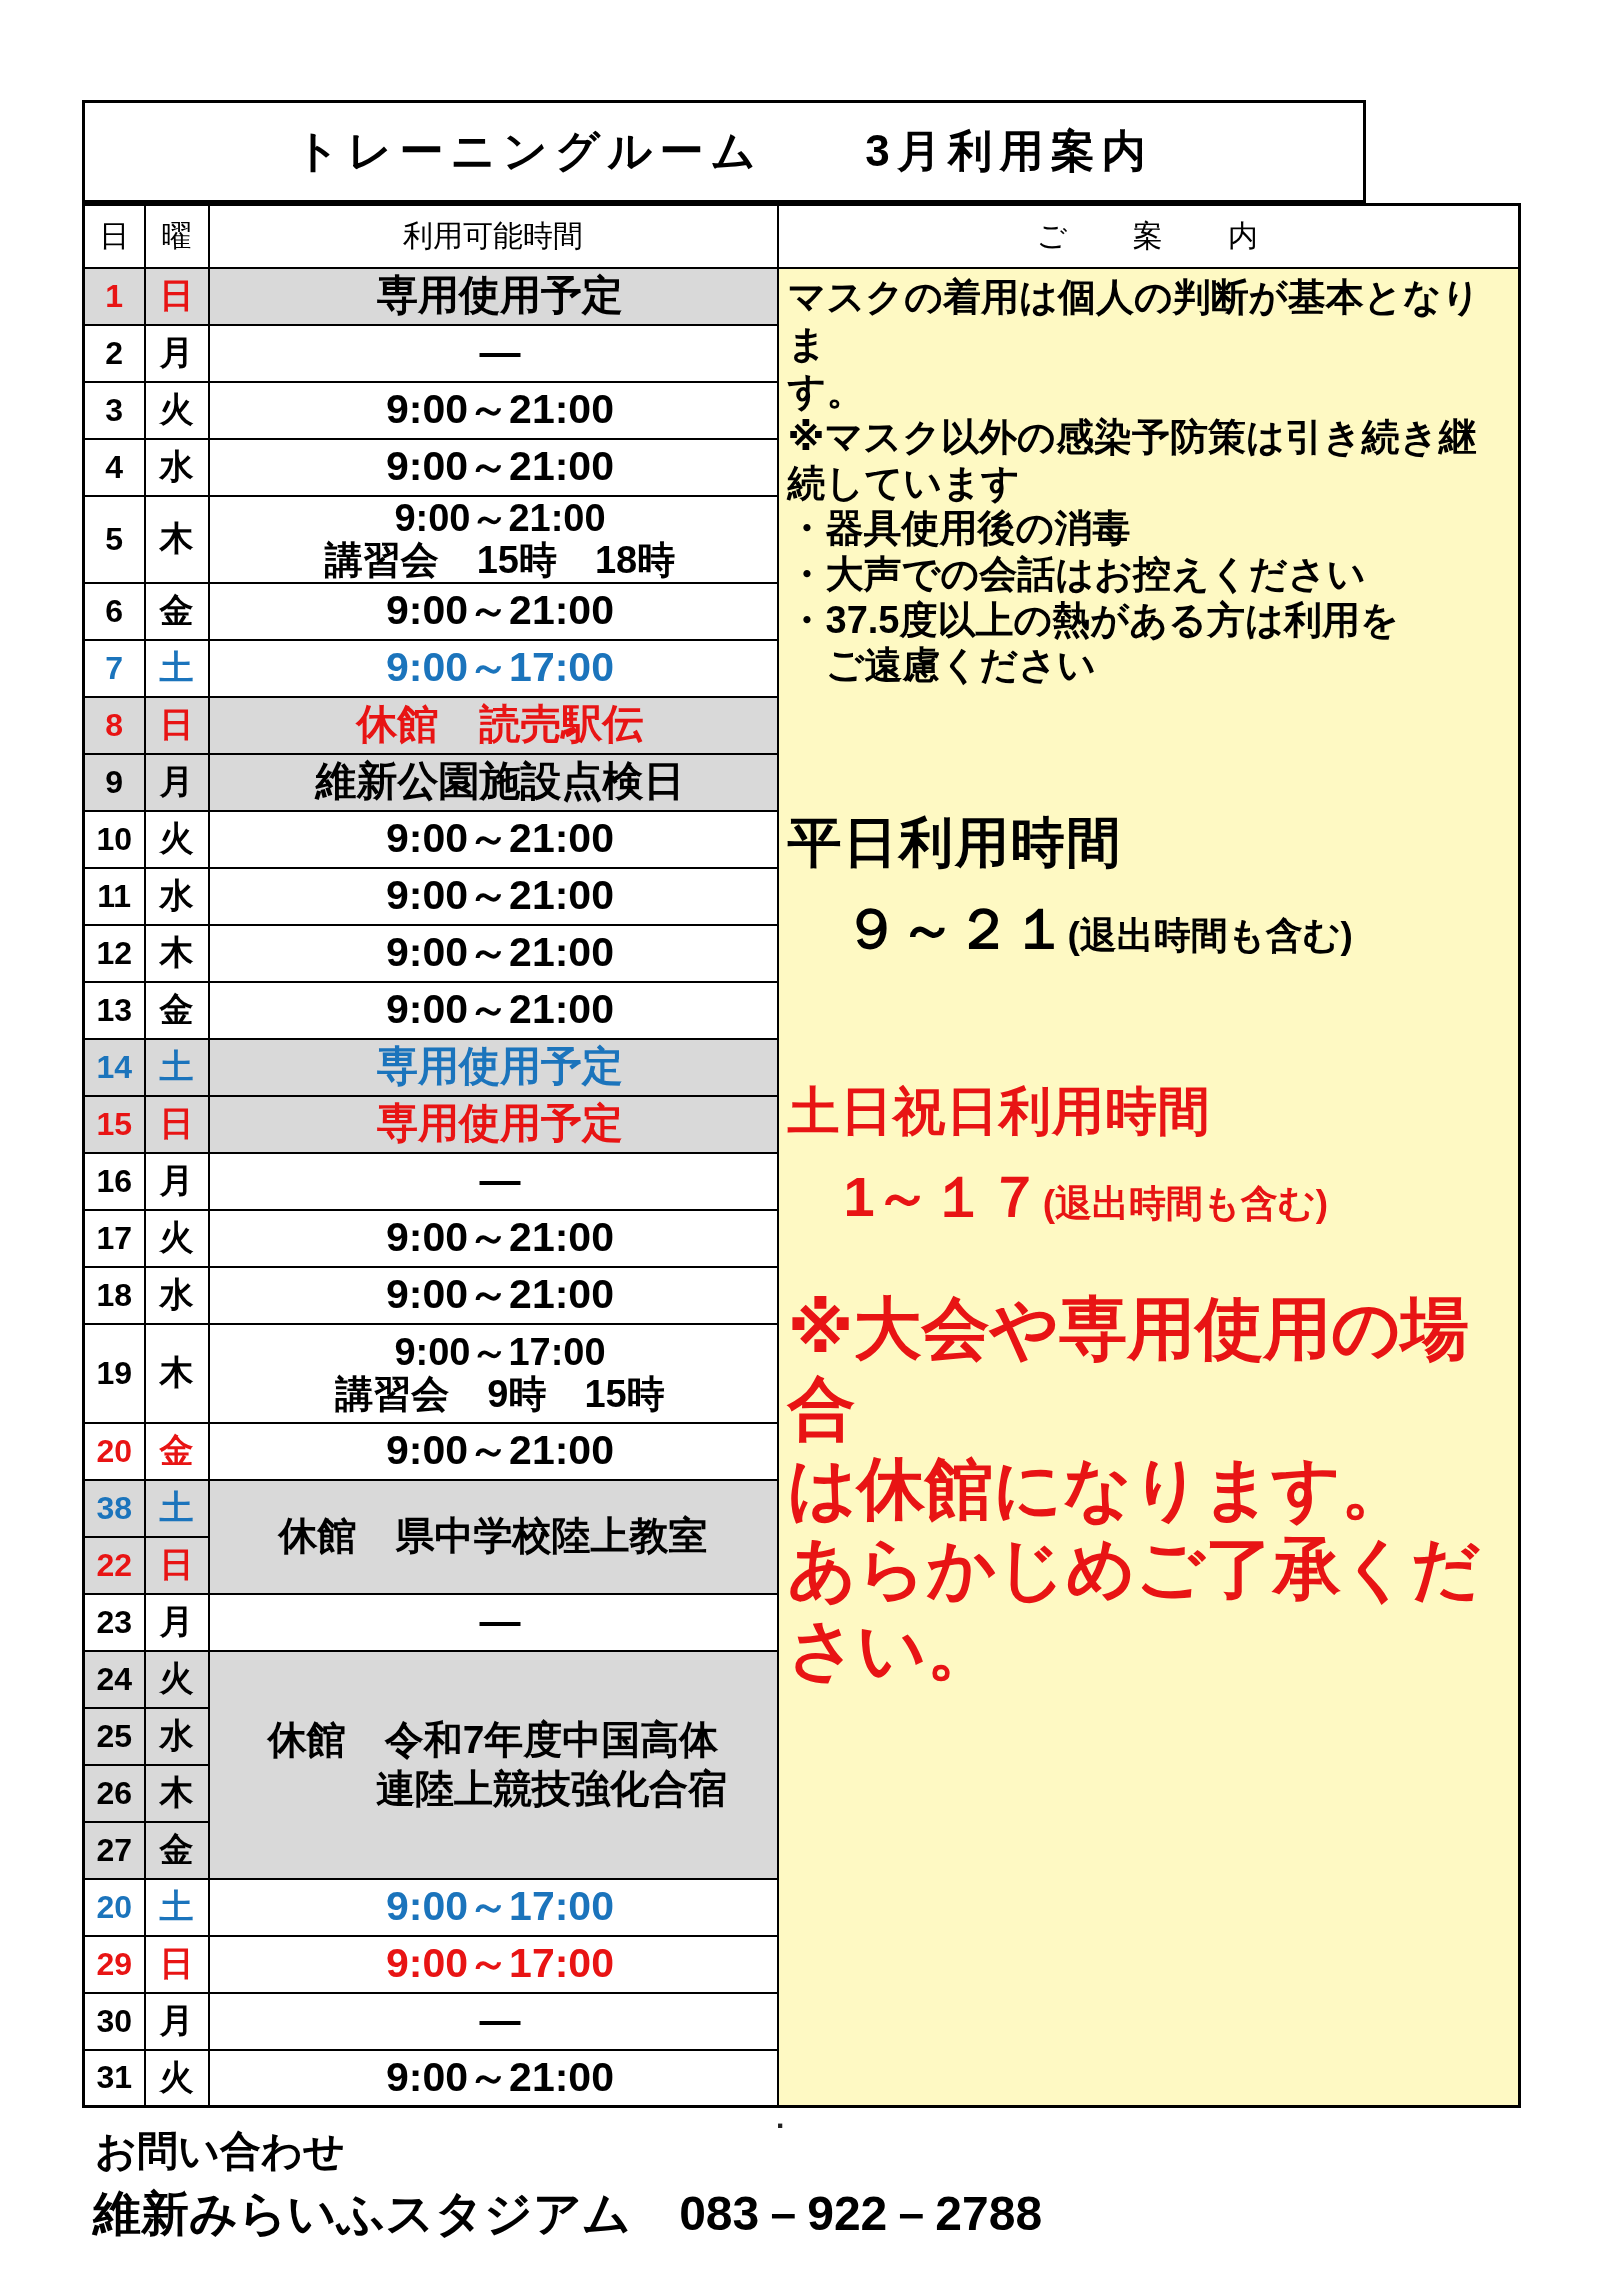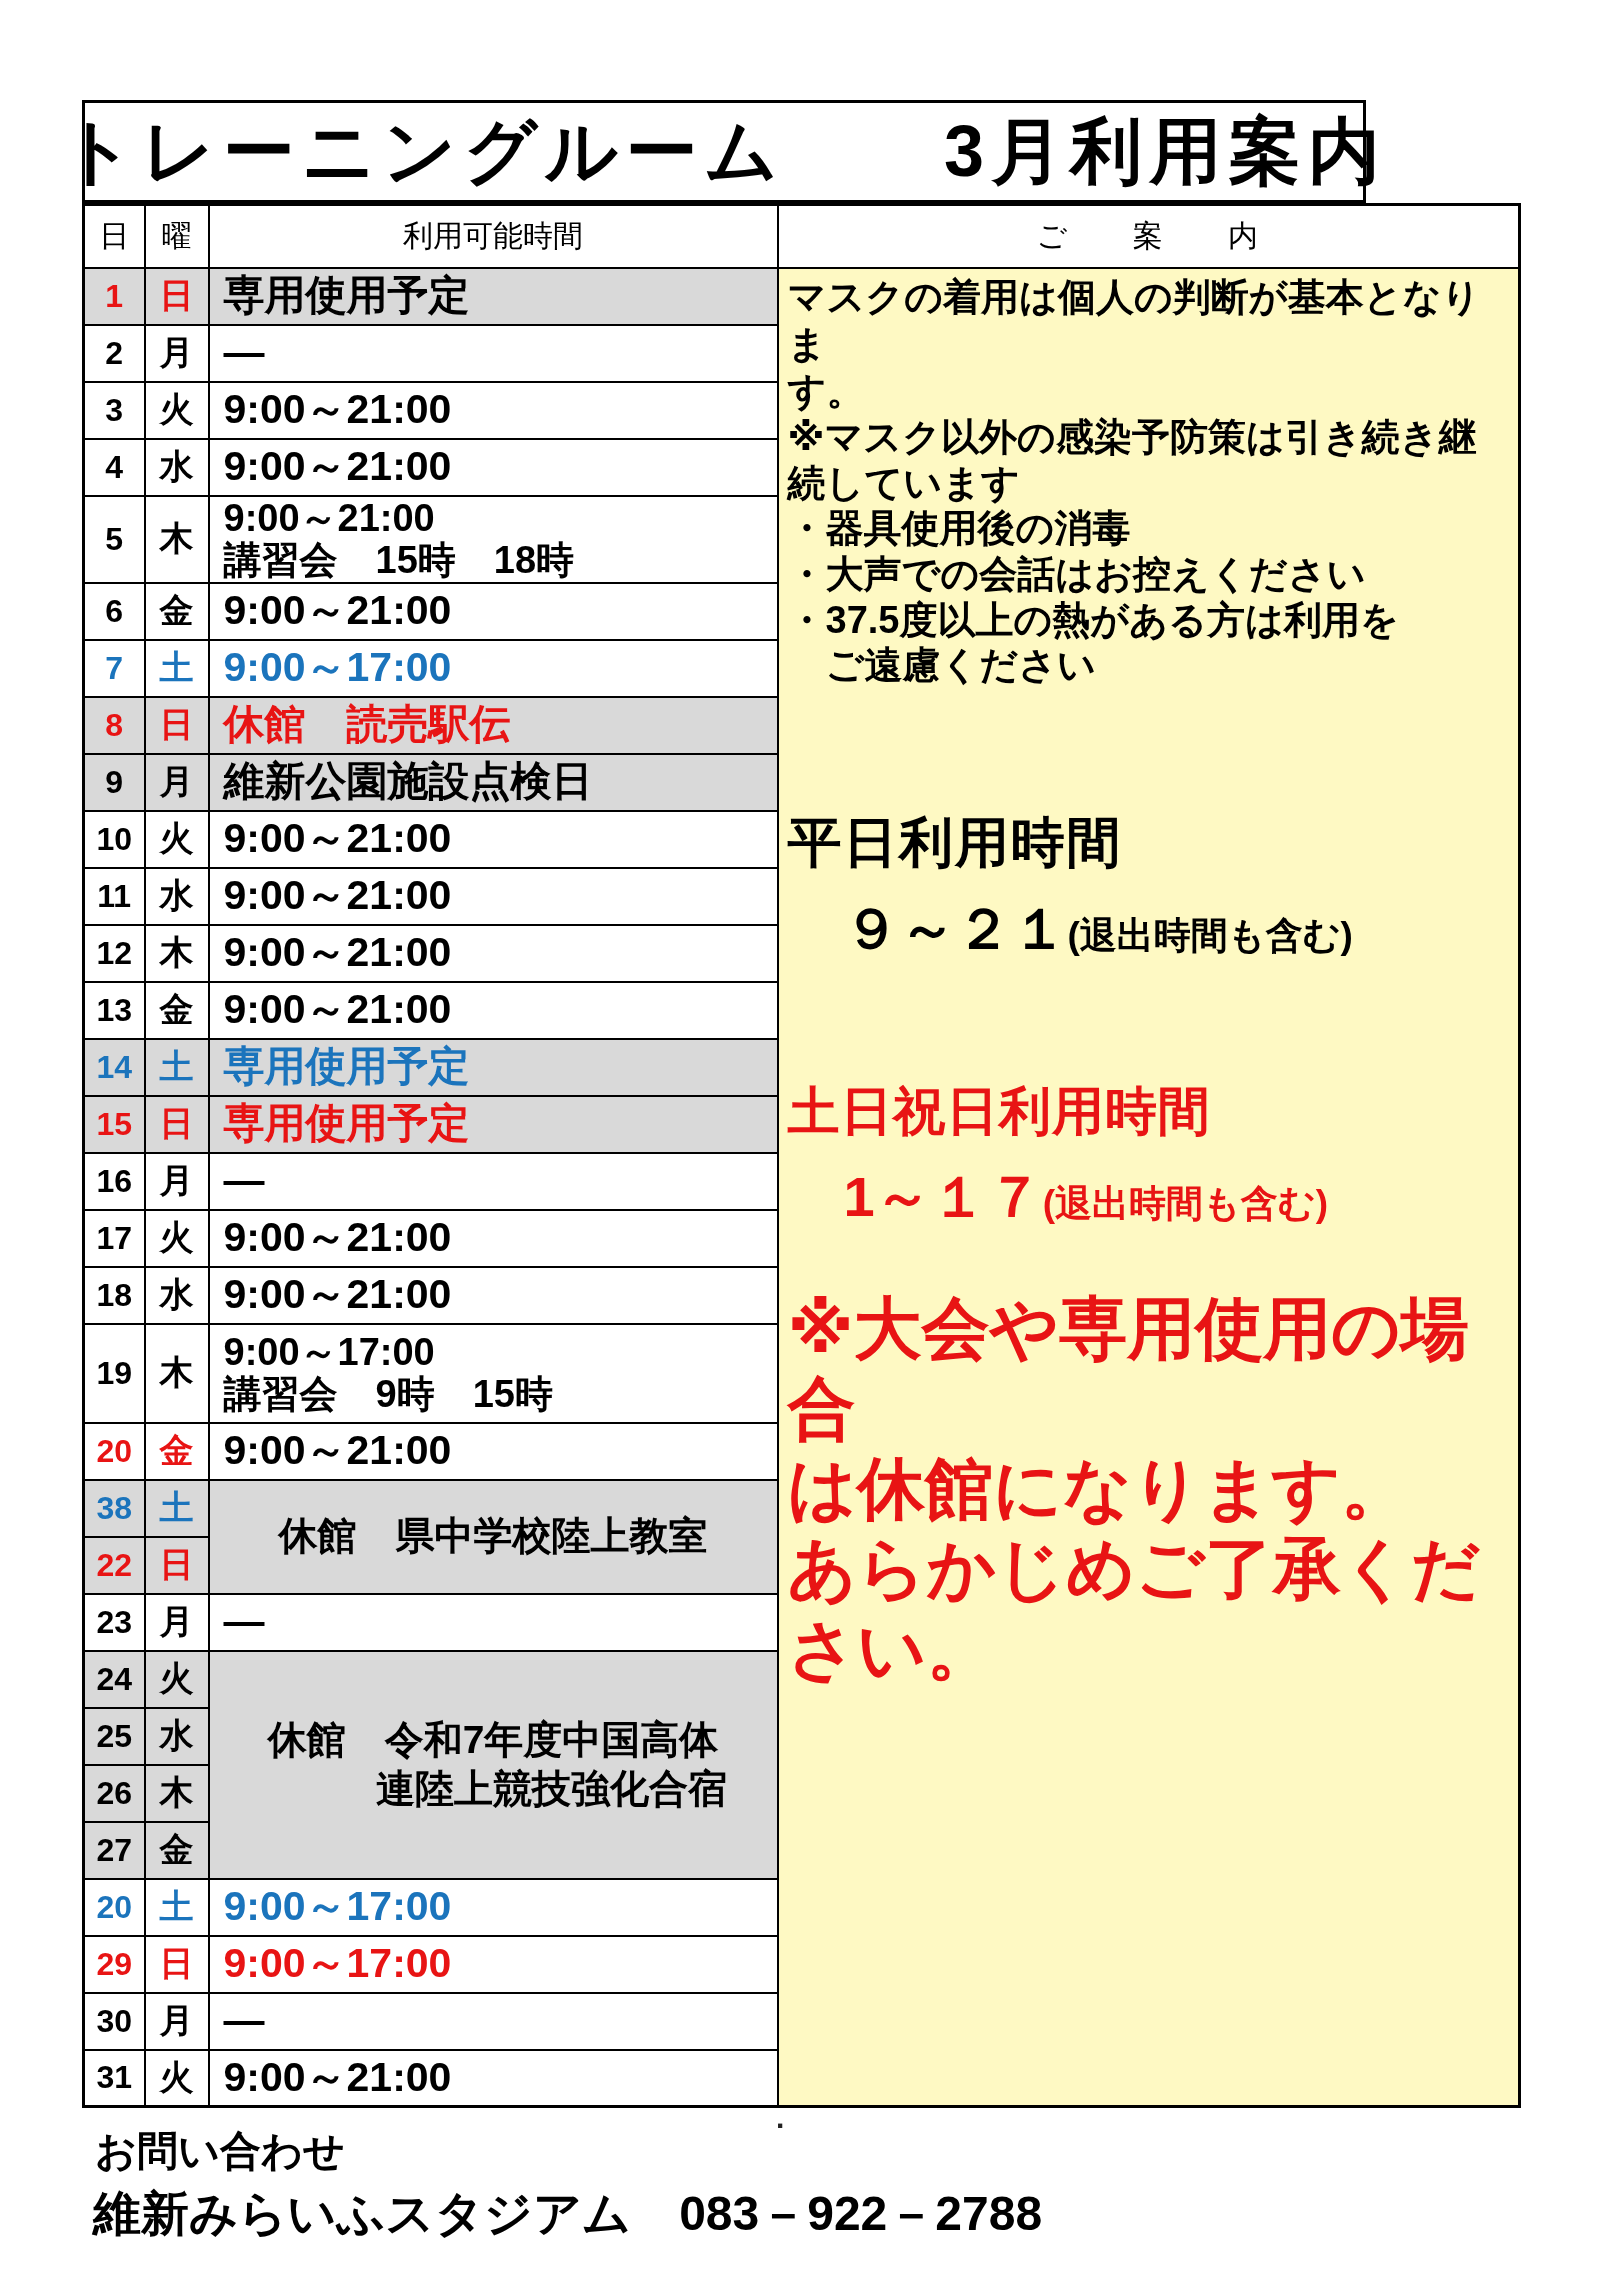--- a/index.html
+++ b/index.html
@@ -5,38 +5,38 @@
   html,body{margin:0;padding:0;}
   body{
     width:1621px;height:2293px;background:#ffffff;position:relative;
     font-family:"Liberation Sans","DejaVu Sans",sans-serif;
     font-weight:bold;color:#000;
   }
   .titlebox{
     position:absolute;left:82px;top:100px;width:1284px;height:103px;
     border:3.6px solid #000;box-sizing:border-box;
     display:flex;align-items:center;justify-content:center;
-    font-size:72px;letter-spacing:7.2px;white-space:nowrap;
+    font-size:44px;letter-spacing:7.2px;white-space:nowrap;
   }
   table.cal{
     position:absolute;left:82px;top:203px;width:1436px;
     border-collapse:collapse;table-layout:fixed;
     border:3.6px solid #000;
   }
   .cal th,.cal td{border:2.7px solid #000;box-sizing:border-box;padding:0;overflow:hidden;}
   .cal thead tr{height:63px;}
   .cal th{font-weight:normal;font-size:30px;text-align:center;}
   .cal th.info-h{letter-spacing:1.8px;}
   .cal tbody tr{height:57px;}
   .cal tbody tr.h80{height:72px;}
   .cal tbody tr.h110{height:99px;}
   td.d{text-align:center;font-size:32px;}
   td.w{text-align:center;font-size:34px;}
   td.t{
-    text-align:left;padding-left:14px;font-size:41px;line-height:1.12;
+    text-align:center;padding-left:14px;font-size:41px;line-height:1.12;
     white-space:pre-line;
   }
   td.t.two{font-size:38px;}
   td.t.m{text-align:center;padding-left:0;font-size:39px;line-height:1.25;}
   .red{color:#e81414;}
   .blue{color:#1b74bc;}
   tr.gray td.d, tr.gray td.w, tr.gray td.t, td.gbg{background:#d9d9d9;}
   td.infocell{
     background:#fef9c3;vertical-align:top;text-align:left;
     padding:5.4px 7.2px 0 9px;

